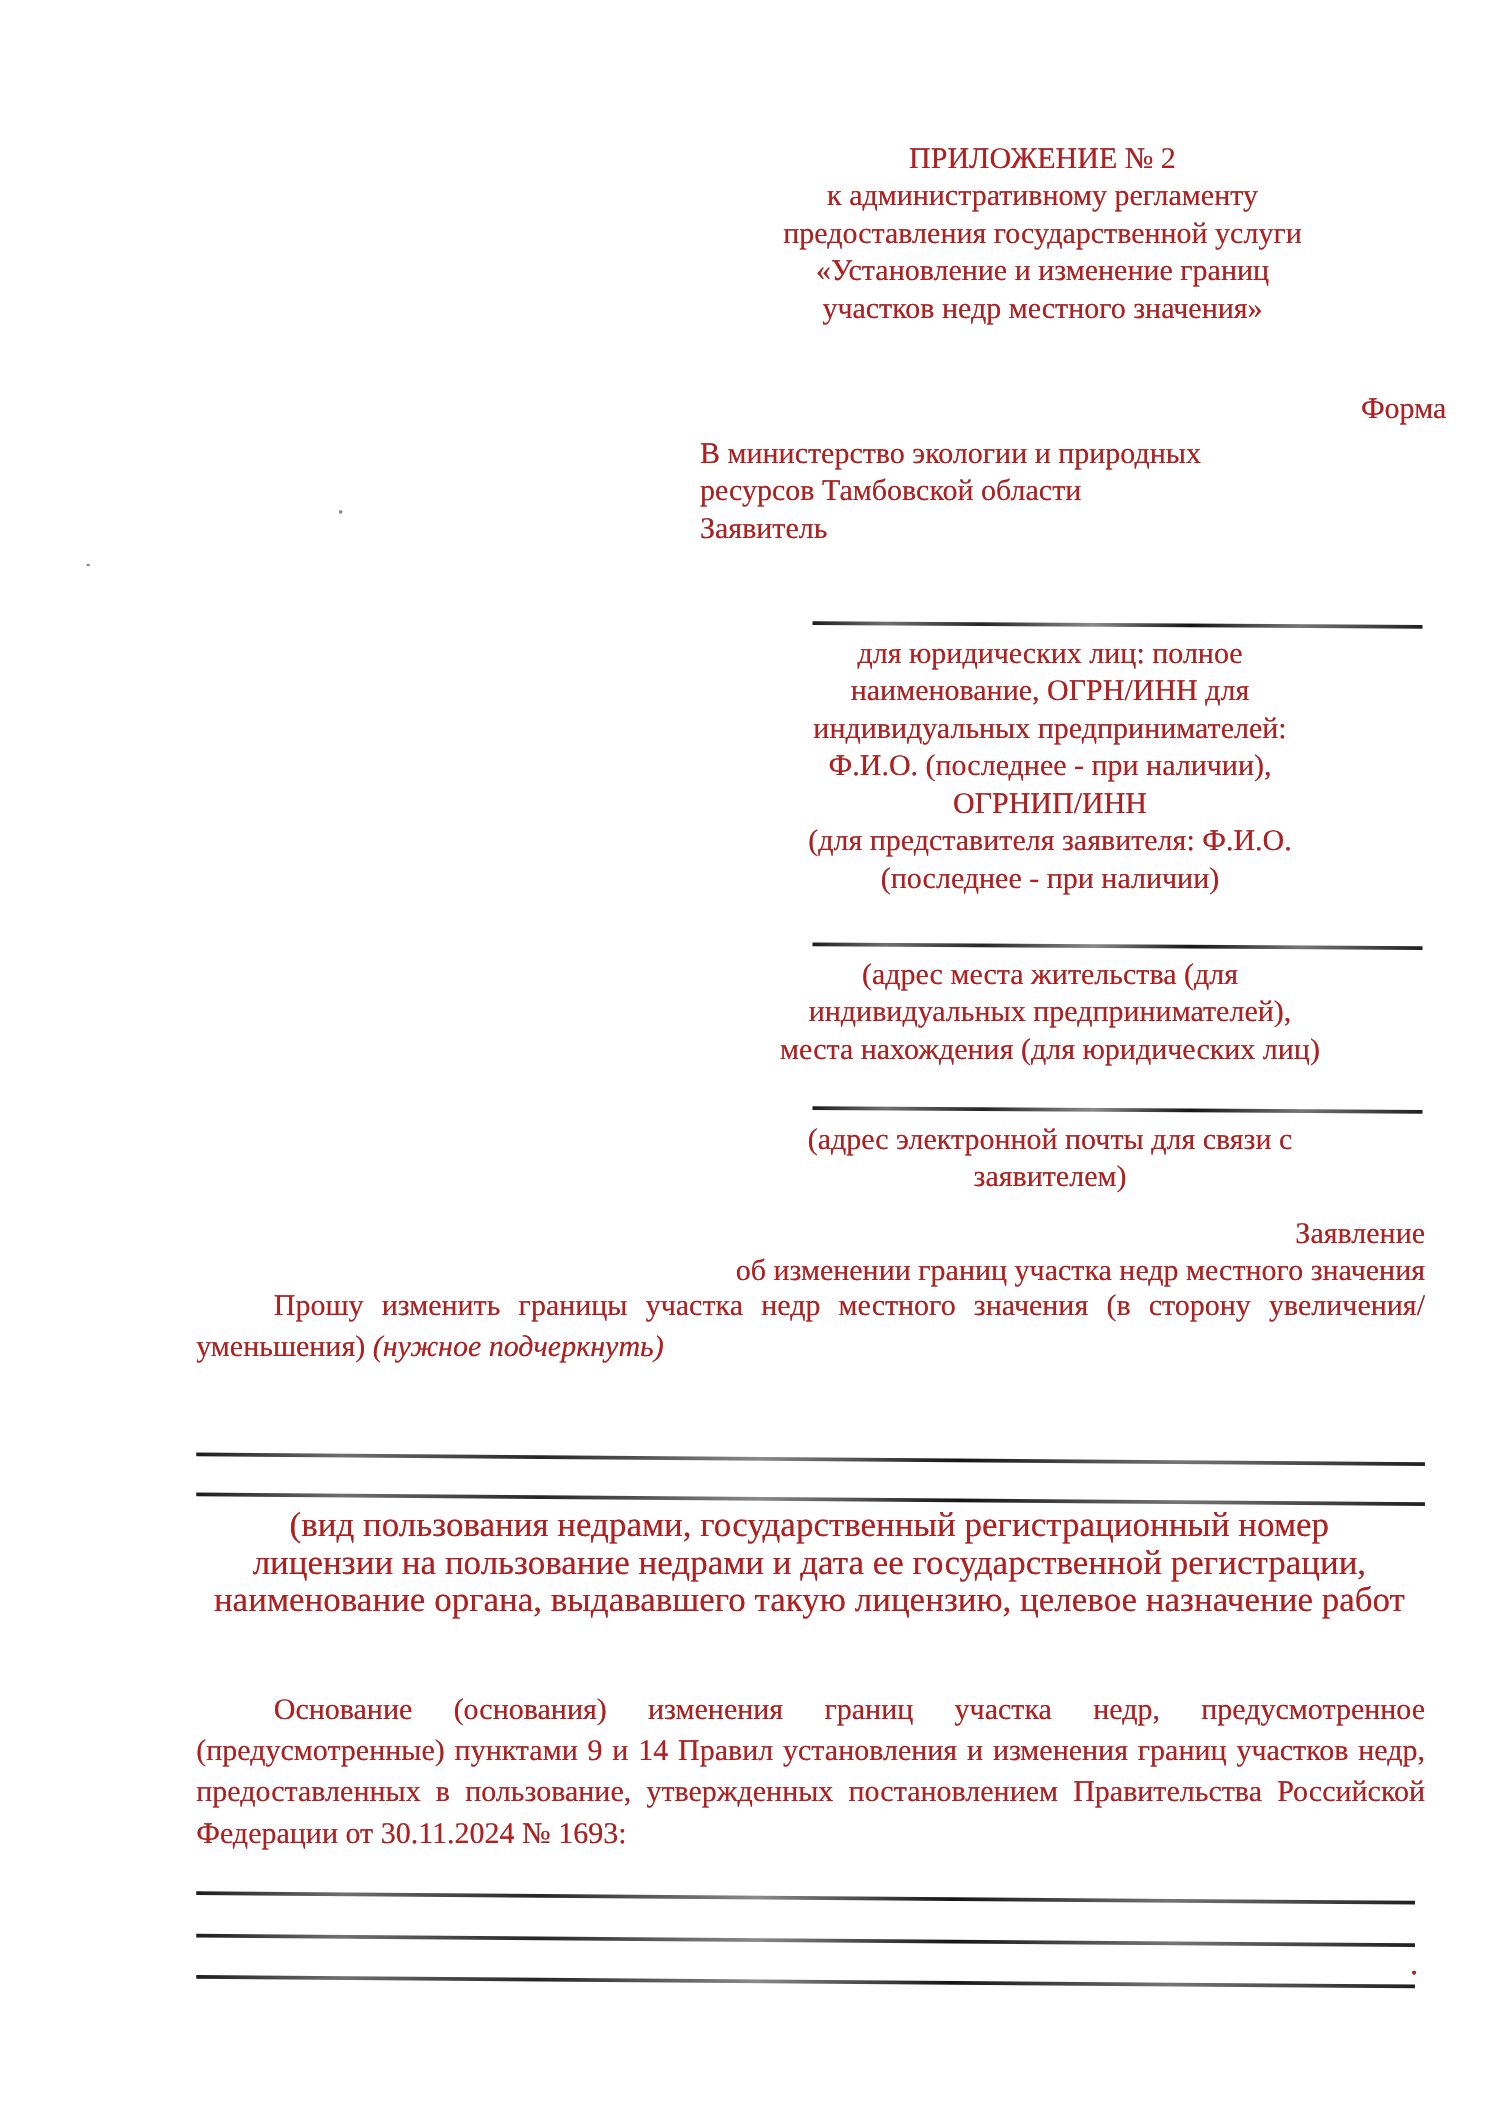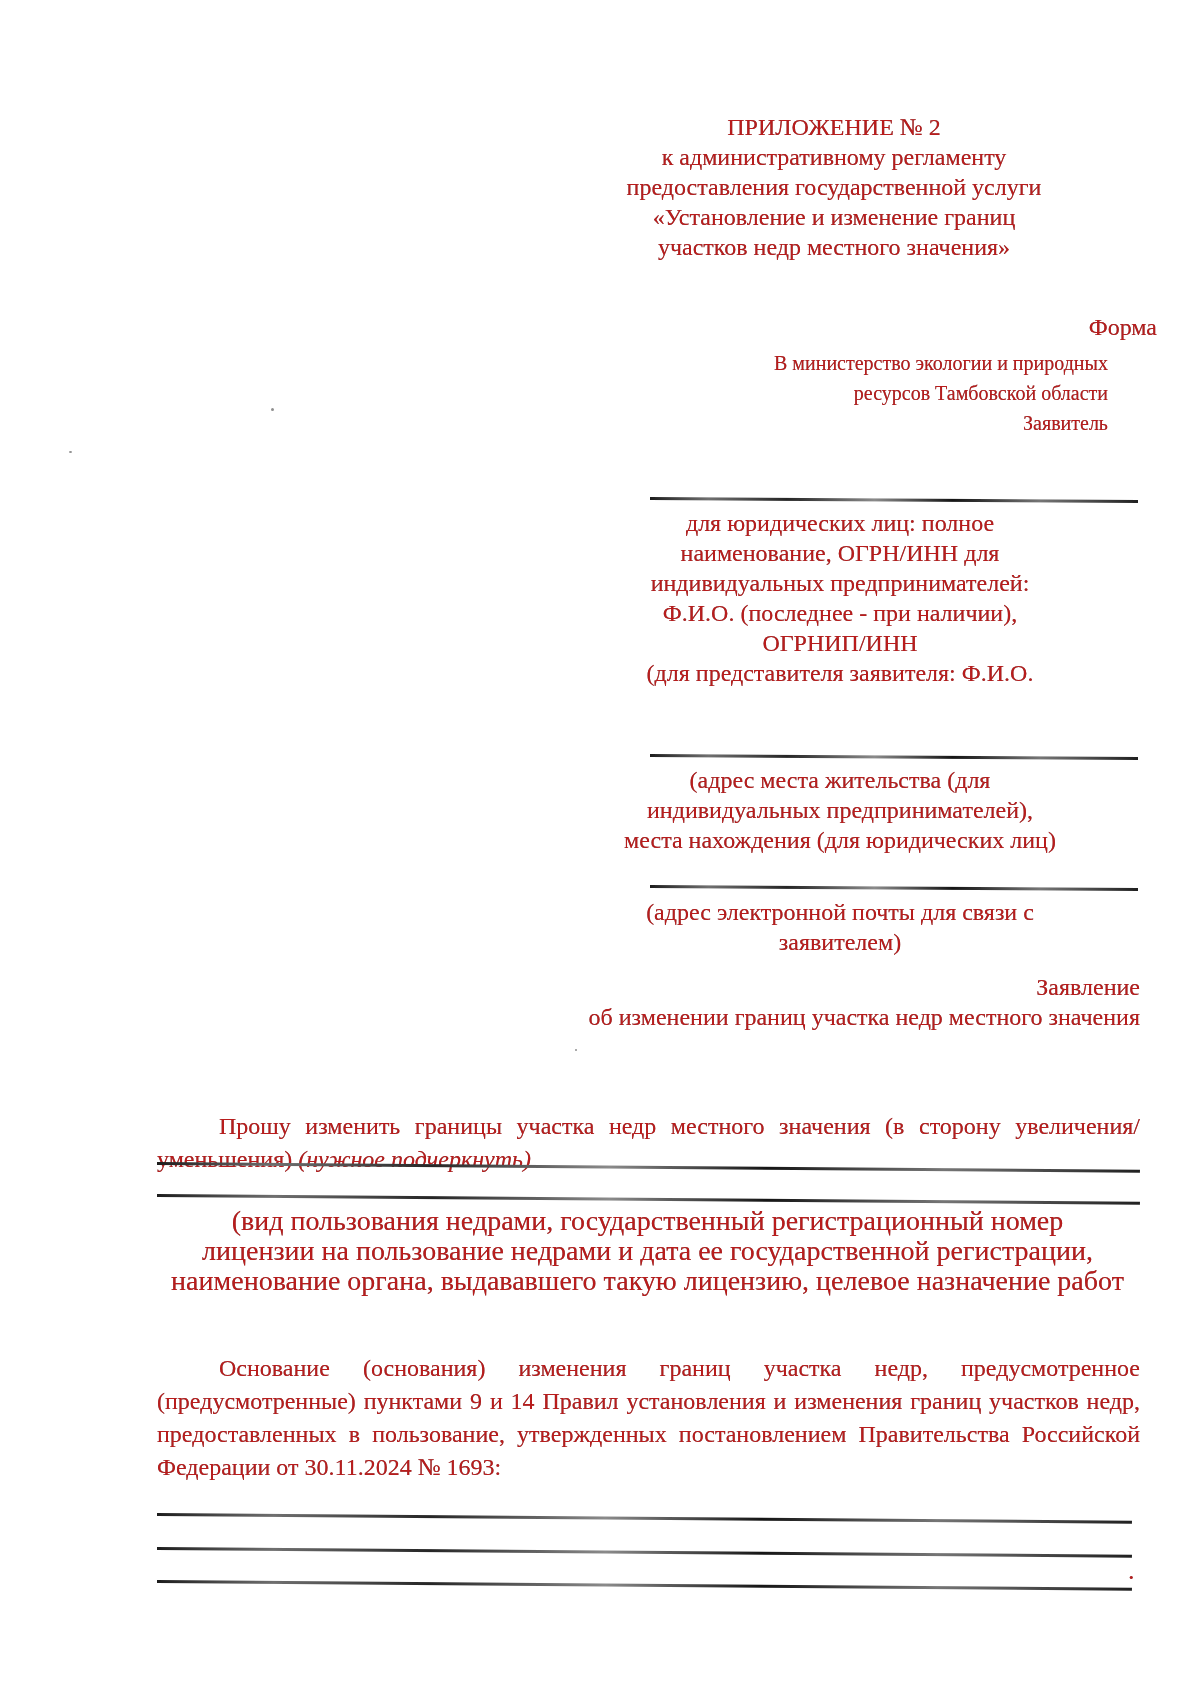--- a/index.html
+++ b/index.html
@@ -11,21 +11,21 @@
     background:#ffffff;
     font-family:"Liberation Serif","DejaVu Serif",serif;
     color:#b91c1c;
     overflow:hidden;
     text-shadow:0 0 0.5px rgba(20,20,20,0.55);
   }
   .abs { position:absolute; }
 
   .header-block { top:112px; left:560px; width:548px; text-align:center; font-size:24px; line-height:30px; }
   .forma { top:312px; right:43px; font-size:24px; line-height:30px; }
-  .recipient-block { top:348px; left:560px; width:548px; text-align:right; font-size:20px; line-height:30px; }
+  .recipient-block { top:348px; left:560px; width:548px; text-align:left; font-size:24px; line-height:30px; }
 
   .rule {
     position:absolute;
     height:3px;
     background:linear-gradient(90deg,#1d1d1d 0%,#6f6f6f 12%,#262626 28%,#8a8a8a 46%,#151515 62%,#757575 80%,#202020 100%);
     transform:rotate(0.45deg);
     transform-origin:0 50%;
   }
   .rule-col { left:650px; width:488px; transform:rotate(0.35deg); }
   .rule-wide { left:157px; width:983px; }
@@ -75,41 +75,42 @@
   </div>
 
   <div class="rule rule-col" style="top:497px;"></div>
   <div class="abs caption-block" style="top:508px;">
     <div>для юридических лиц: полное</div>
     <div>наименование, ОГРН/ИНН для</div>
     <div>индивидуальных предпринимателей:</div>
     <div>Ф.И.О. (последнее - при наличии),</div>
     <div>ОГРНИП/ИНН</div>
     <div>(для представителя заявителя: Ф.И.О.</div>
+    <div>(последнее - при наличии)</div>
   </div>
 
   <div class="rule rule-col" style="top:754px;"></div>
   <div class="abs caption-block" style="top:765px;">
     <div>(адрес места жительства (для</div>
     <div>индивидуальных предпринимателей),</div>
     <div>места нахождения (для юридических лиц)</div>
   </div>
 
   <div class="rule rule-col" style="top:885px;"></div>
   <div class="abs caption-block" style="top:897px;">
     <div>(адрес электронной почты для связи с</div>
     <div>заявителем)</div>
   </div>
 
   <div class="abs title-block">
     <div>Заявление</div>
     <div>об изменении границ участка недр местного значения</div>
   </div>
 
-  <p class="para" style="top:1110px;"><span>Прошу изменить границы участка недр местного значения (в сторону увеличения/уменьшения) </span><span class="italic">(нужное подчеркнуть)</span></p>
+  <p class="para" style="top:1029px;"><span>Прошу изменить границы участка недр местного значения (в сторону увеличения/уменьшения) </span><span class="italic">(нужное подчеркнуть)</span></p>
 
   <div class="rule rule-wide" style="top:1162px;"></div>
   <div class="rule rule-wide" style="top:1194px;"></div>
 
   <div class="abs license-caption">
     <div>(вид пользования недрами, государственный регистрационный номер</div>
     <div>лицензии на пользование недрами и дата ее государственной регистрации,</div>
     <div>наименование органа, выдававшего такую лицензию, целевое назначение работ</div>
   </div>
 

